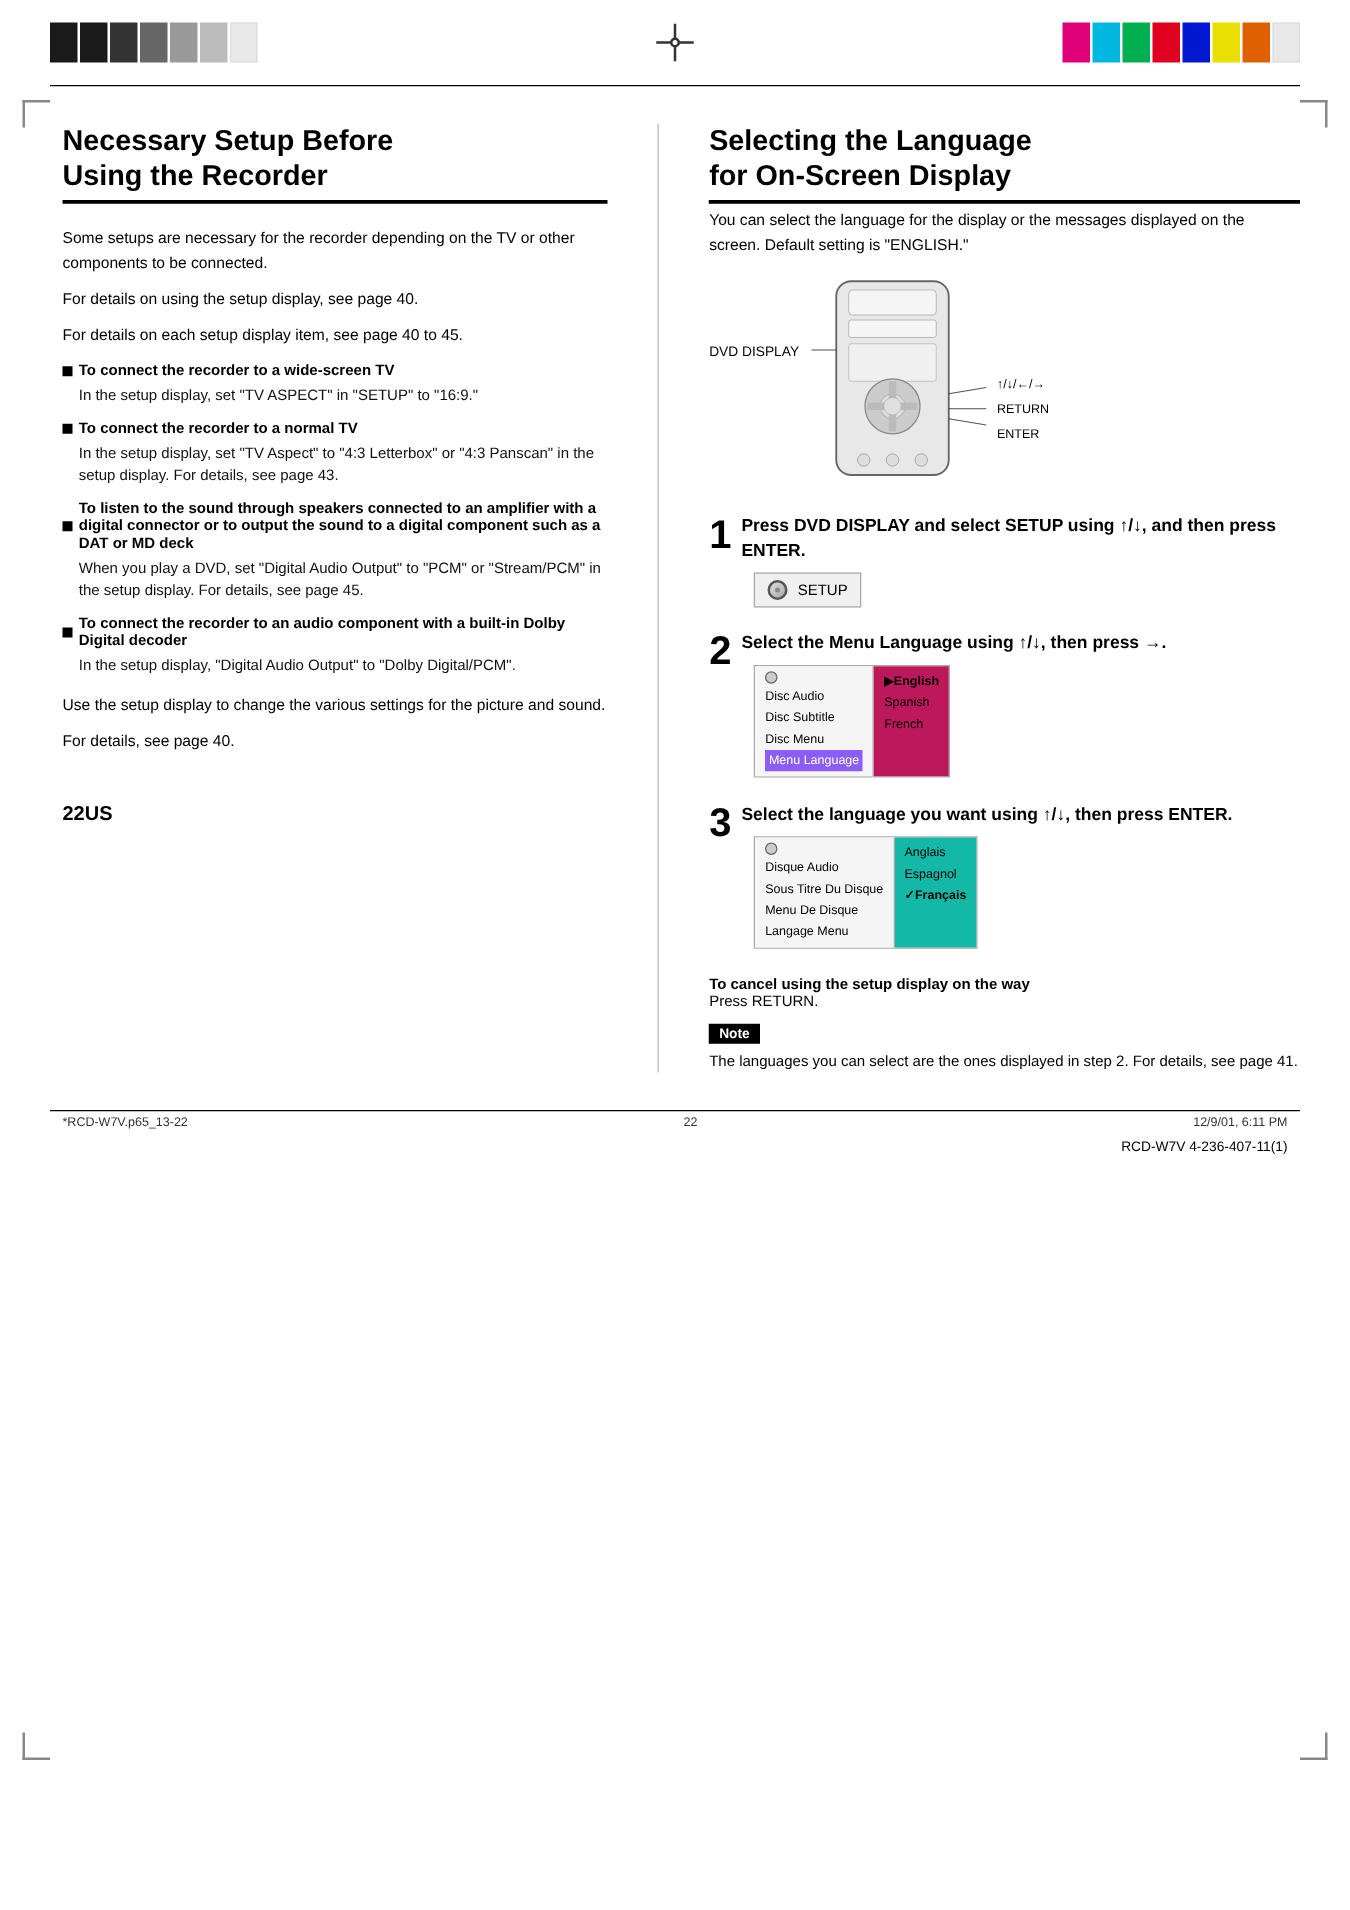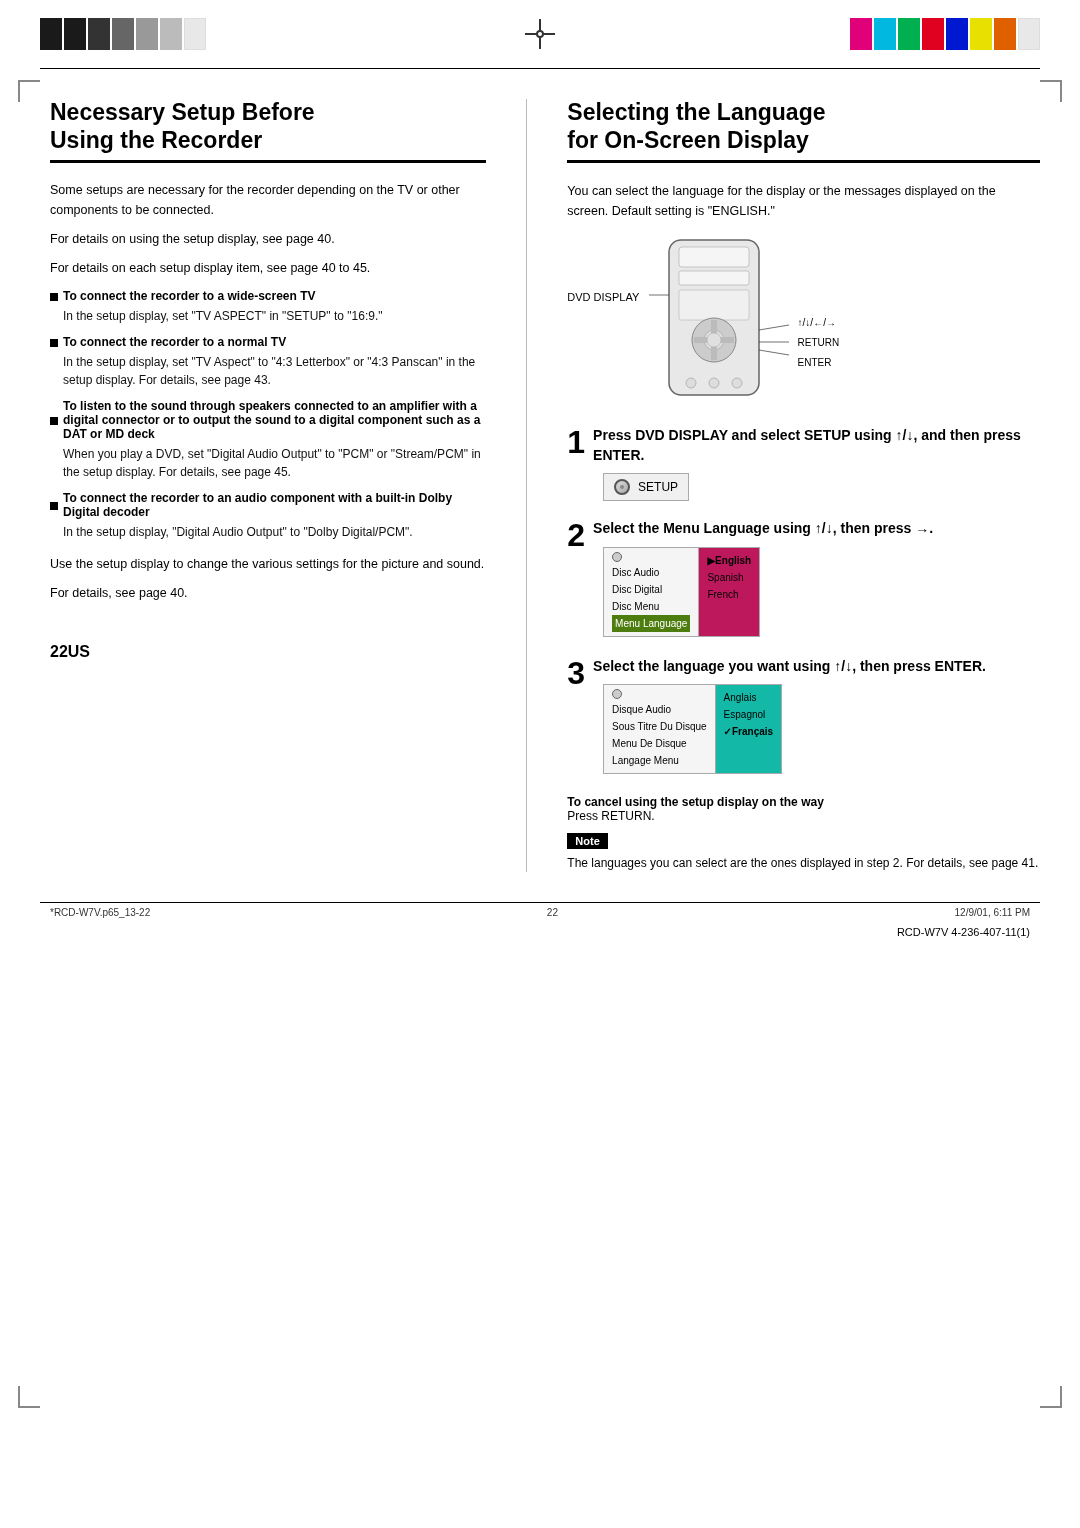--- a/index.html
+++ b/index.html
@@ -244,21 +244,21 @@
     <p class="body-text" style="margin-top:14px;">Use the setup display to change the various settings for the picture and sound.</p>
     <p class="body-text">For details, see page 40.</p>
 
     <div style="margin-top:40px; font-size:16px; font-weight:bold;">22US</div>
   </div>
 
   <div style="width:1px; background:#bbb; flex-shrink:0;"></div>
 
   <div class="right-col">
 
-    <div style="border-bottom:3px solid #000; padding-bottom:6px; margin-bottom:19px;">
+    <div style="border-bottom:3px solid #000; padding-bottom:6px; margin-bottom:4px;">
       <div style="font-size:23px; font-weight:bold; line-height:1.2;">Selecting the Language</div>
       <div style="font-size:23px; font-weight:bold; line-height:1.2;">for On-Screen Display</div>
     </div>
 
     <p class="right-body-text">You can select the language for the display or the messages displayed on the screen. Default setting is "ENGLISH."</p>
 
     <div style="display:flex; align-items:flex-start; gap:10px; margin-bottom:18px;">
 
       <div style="font-size:11px; padding-top:50px; text-align:right; line-height:2.2;">
         <div>DVD DISPLAY</div>
@@ -325,23 +325,23 @@
           Select the Menu Language using ↑/↓, then press →.
         </div>
 
         <div style="display:flex; gap:0; margin:8px 0 10px 10px; border:1px solid #aaa; width:fit-content;">
           <div style="background:#f5f5f5; padding:4px 8px; border-right:1px solid #aaa;">
             <div style="display:flex; align-items:center; gap:3px; margin-bottom:2px;">
               <div style="width:10px;height:10px;border-radius:50%;border:1px solid #666;background:#ccc;"></div>
             </div>
             <div style="font-size:10px; line-height:1.7;">
               <div>Disc Audio</div>
-              <div>Disc Digital</div>
+              <div>Disc Subtitle</div>
               <div>Disc Menu</div>
-              <div style="background:#4d7c0f; color:white; padding:0 3px;">Menu Language</div>
+              <div style="background:#8b5cf6; color:white; padding:0 3px;">Menu Language</div>
             </div>
           </div>
           <div style="background:#be185d; padding:4px 8px;">
             <div style="font-size:10px; line-height:1.7;">
               <div style="font-weight:bold;">▶English</div>
               <div>Spanish</div>
               <div>French</div>
             </div>
           </div>
         </div>

